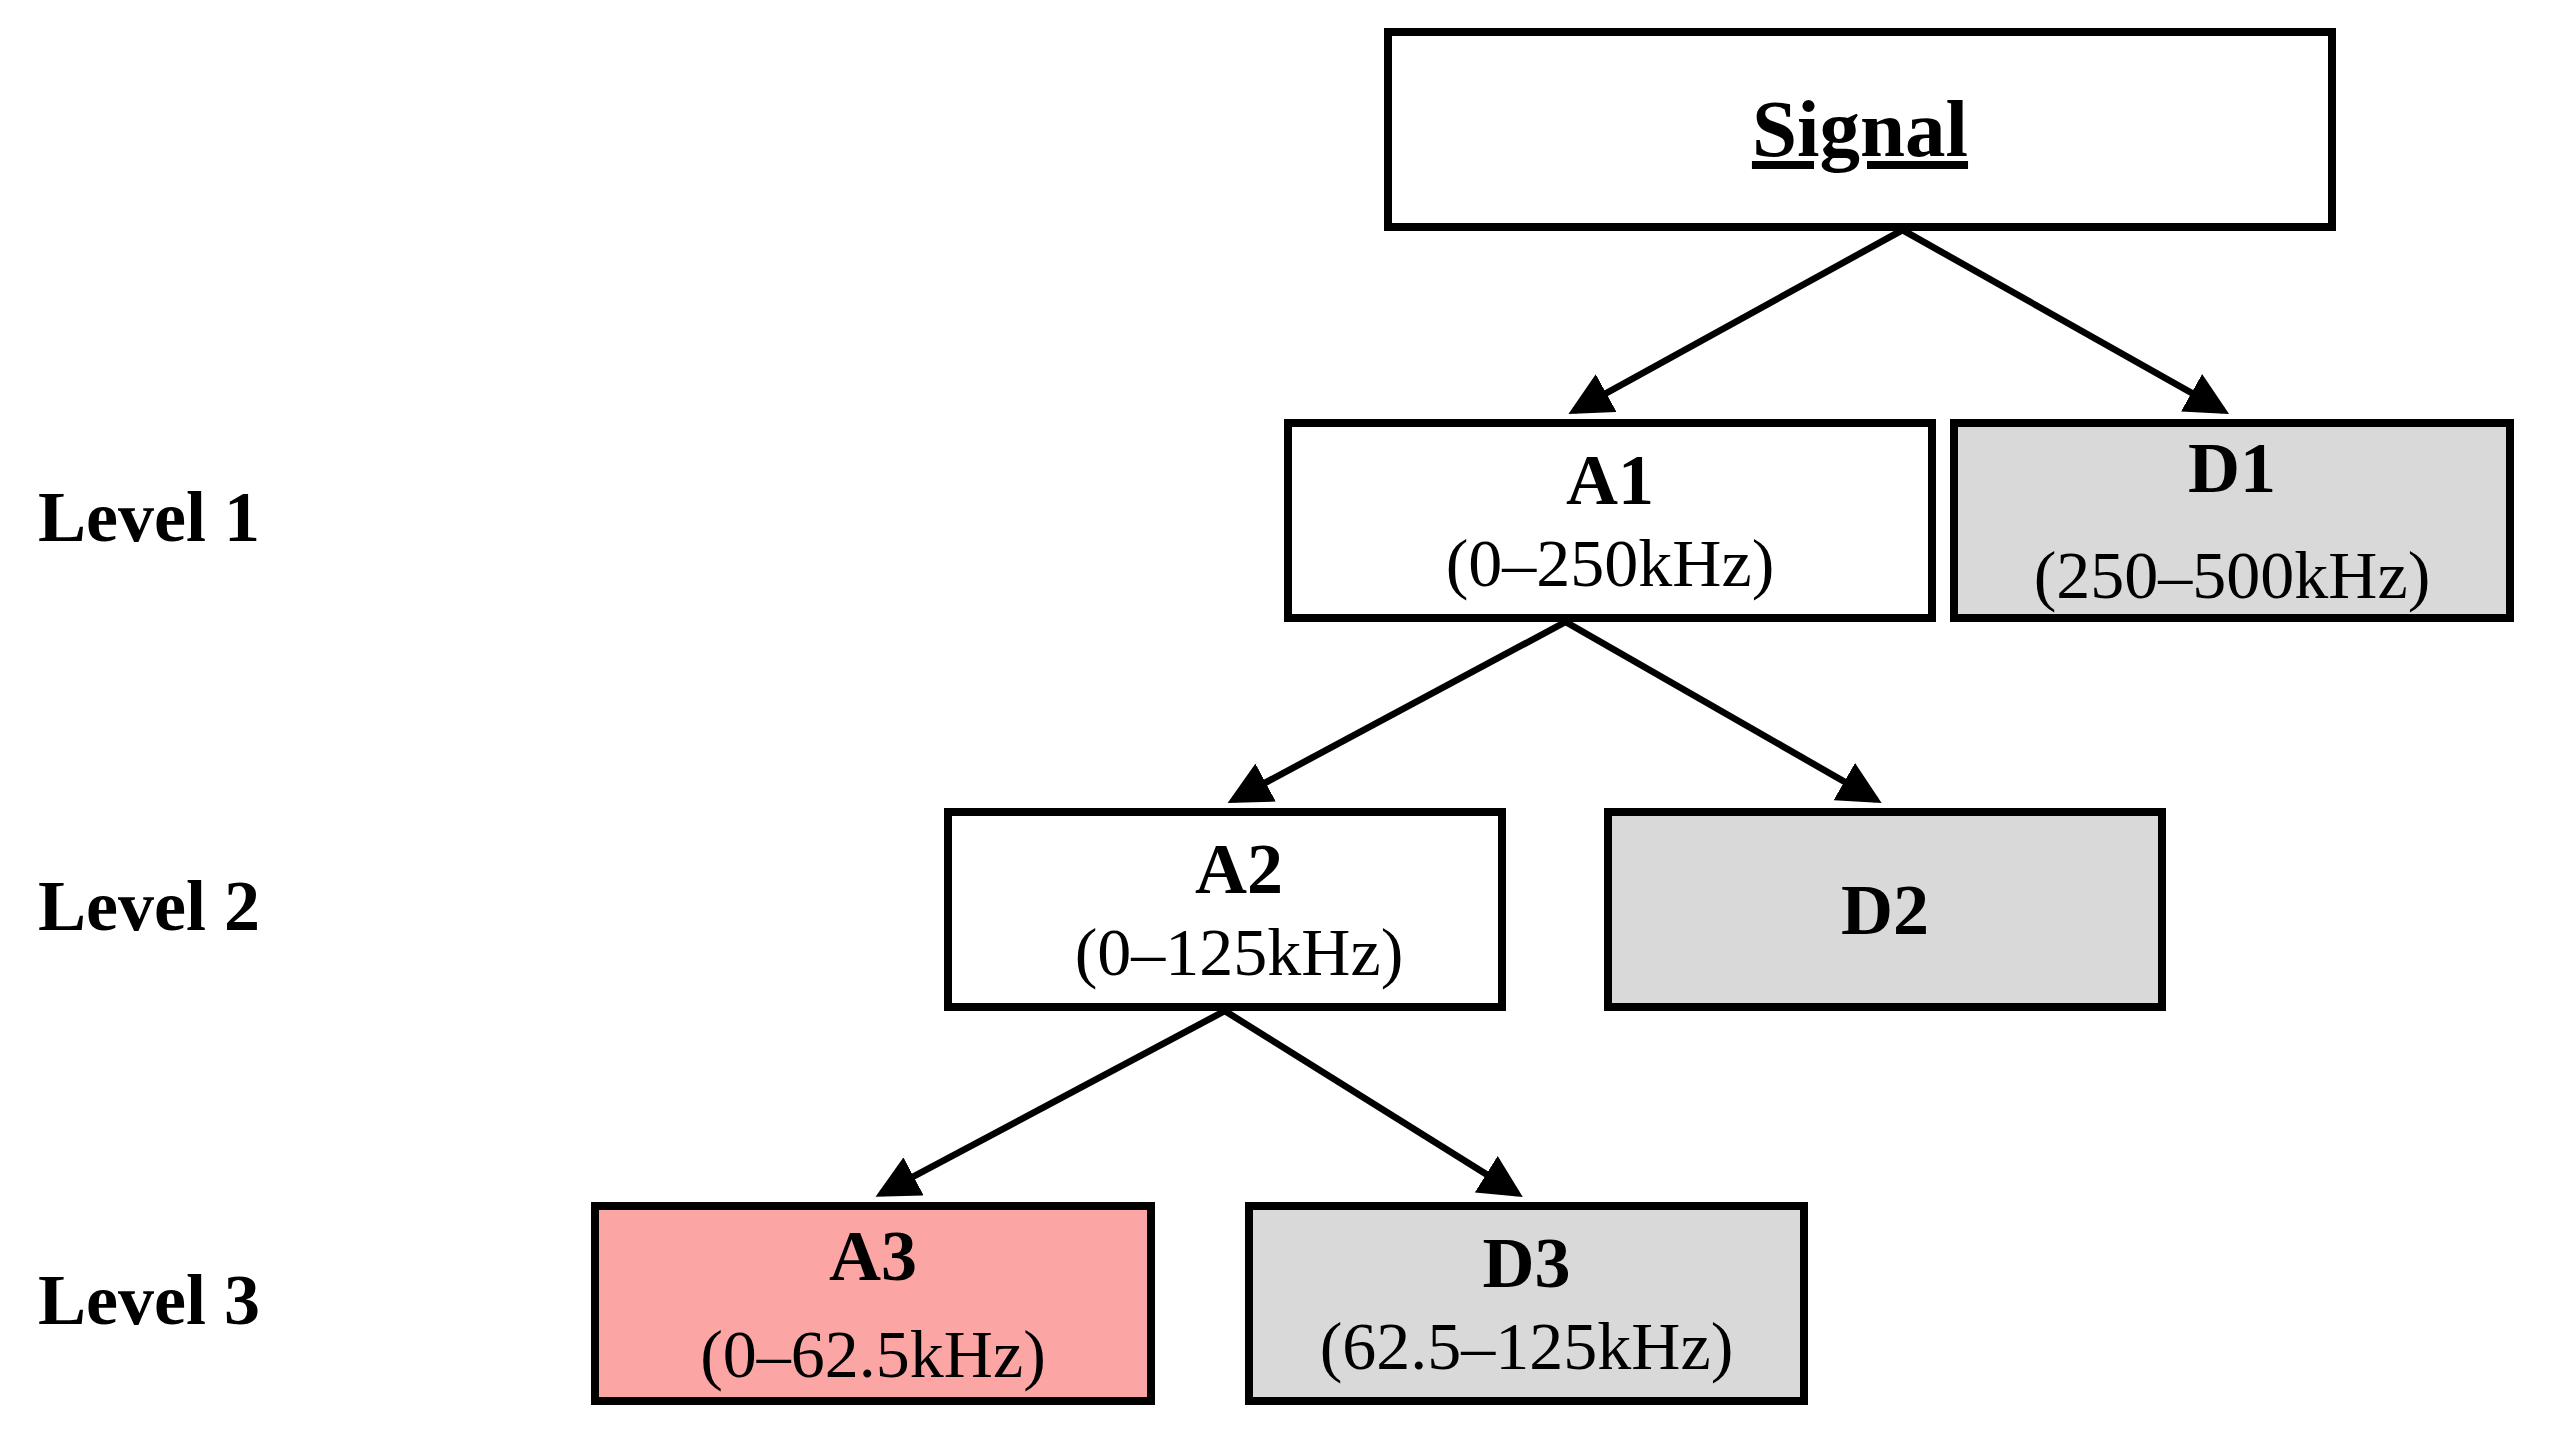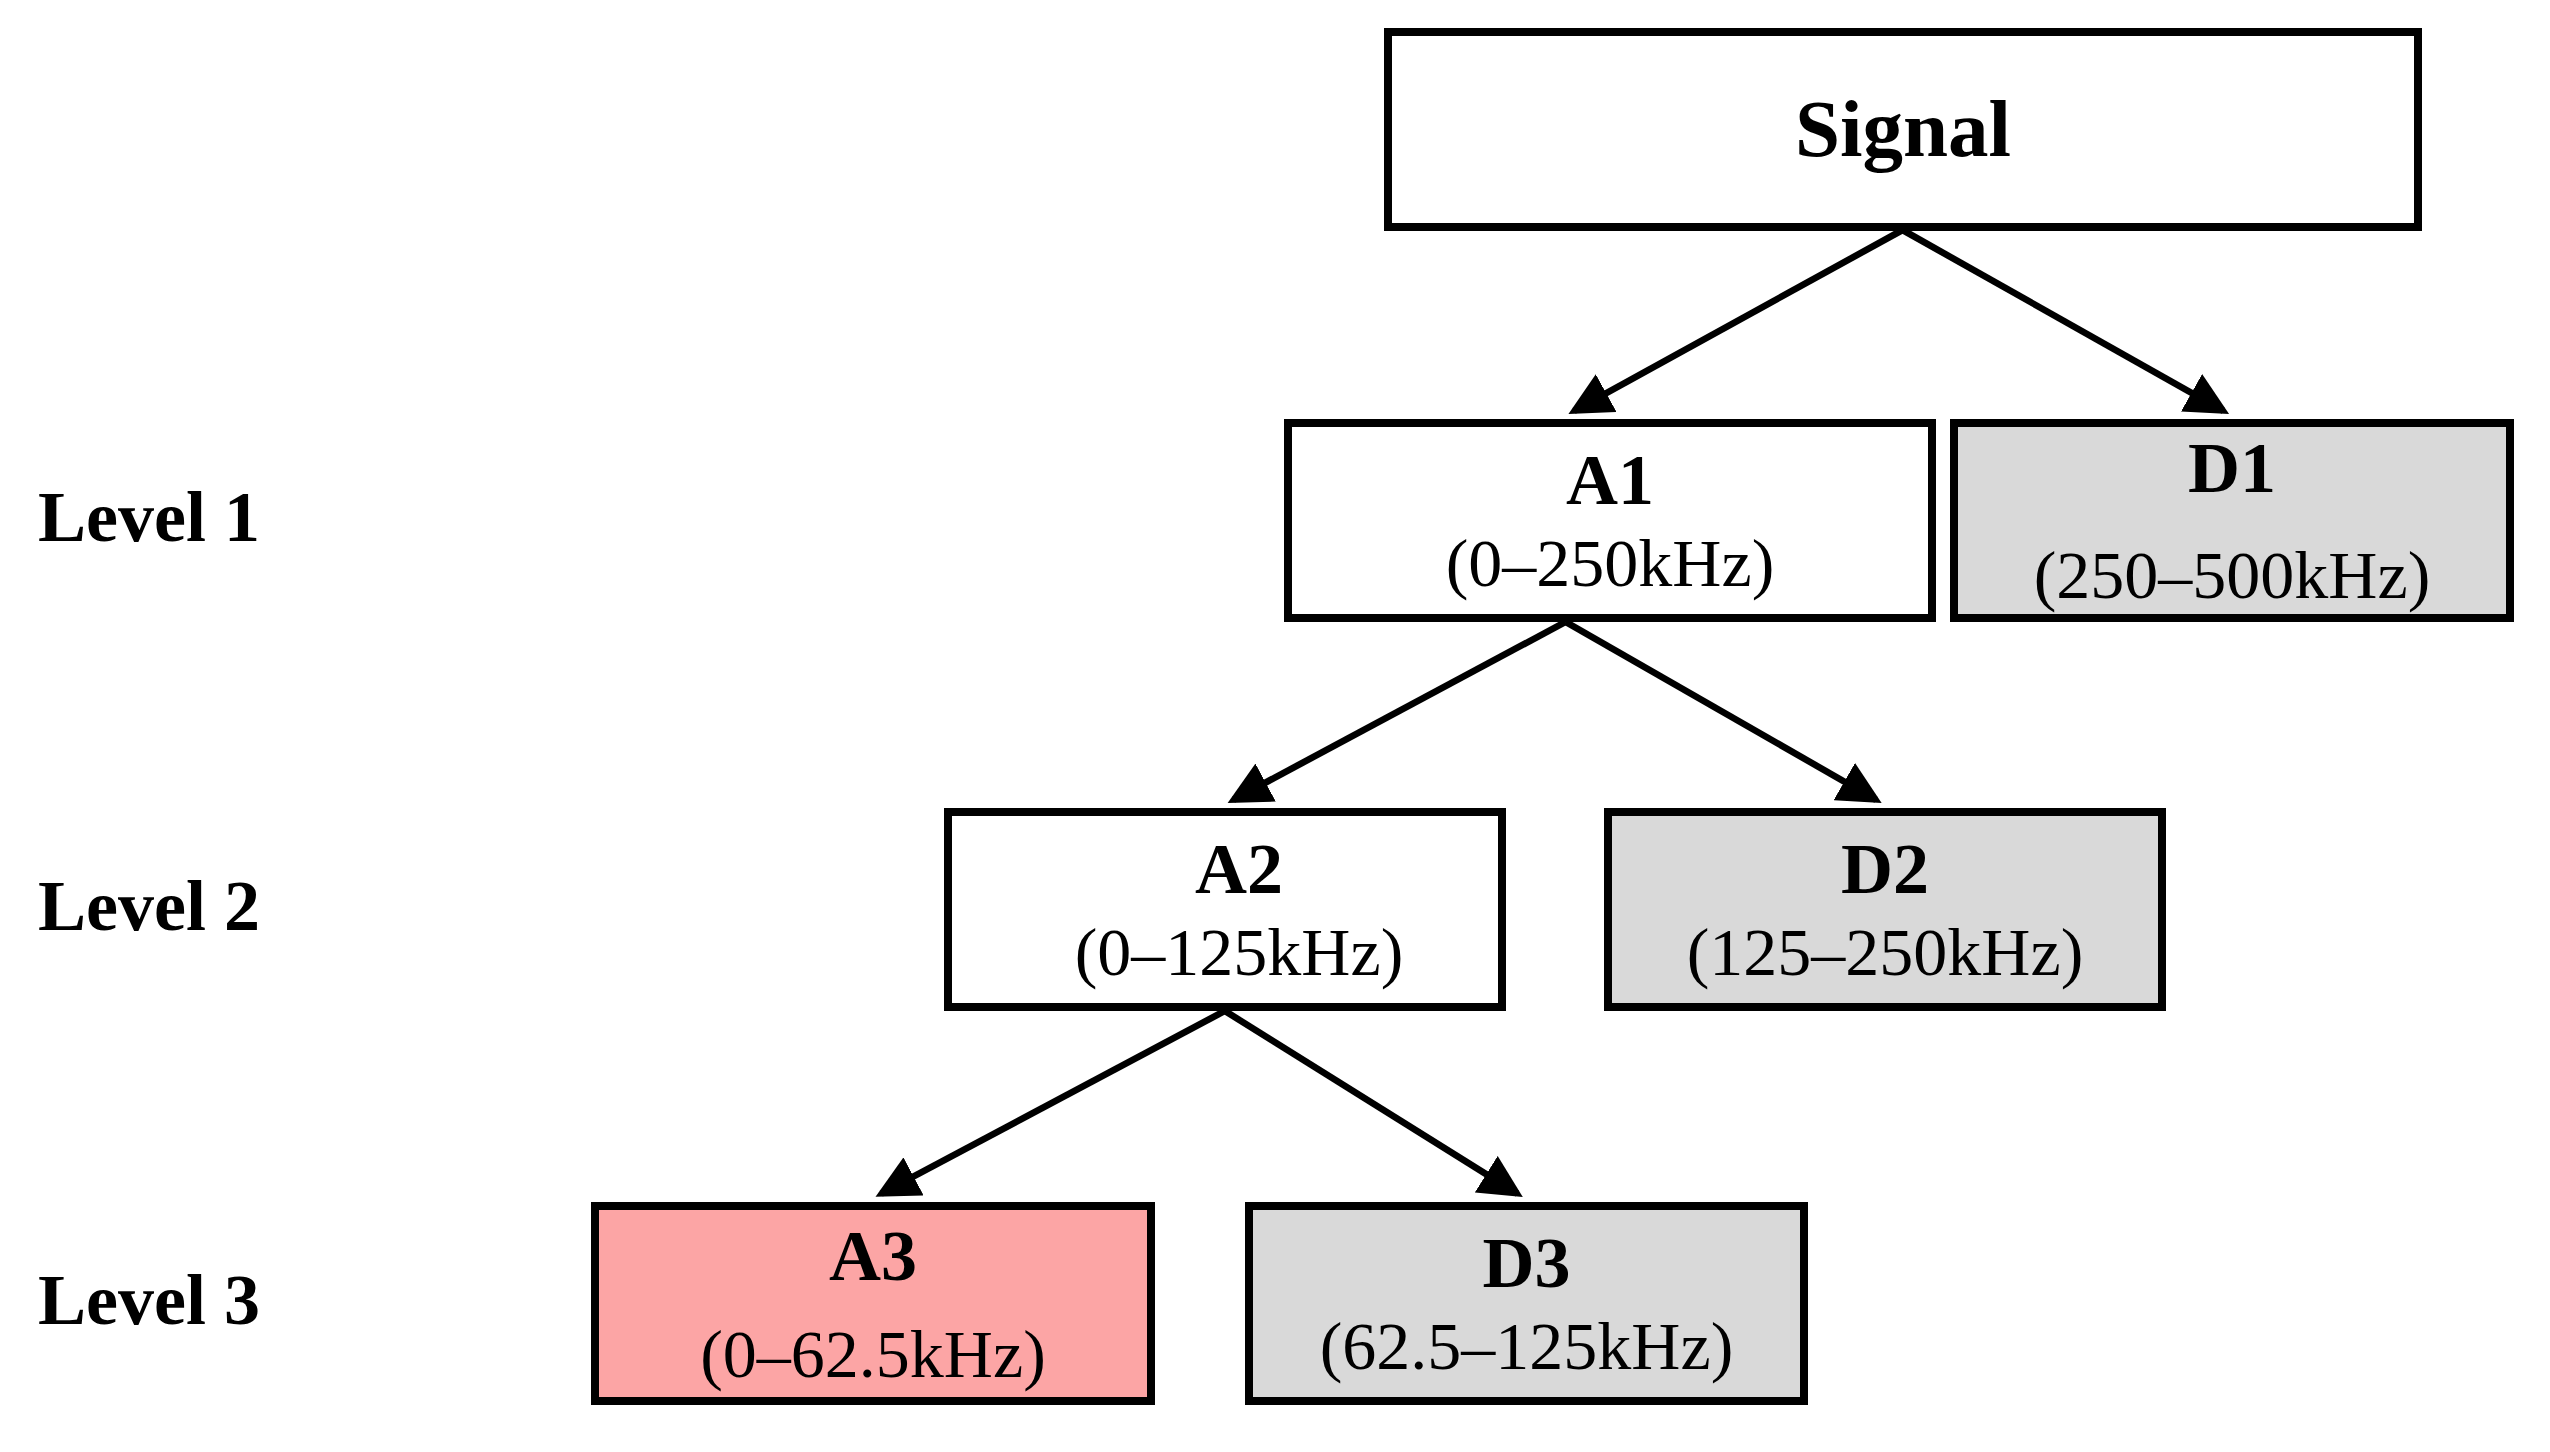--- a/index.html
+++ b/index.html
@@ -42,21 +42,21 @@
   }
 
   .node-range {
     font-weight: normal;
     font-size: 68px;
     line-height: 1;
     white-space: nowrap;
   }
 
   
-  #node-signal { left: 1384px; top: 27.5px;  width: 1038px; height: 203px; }
+  #node-signal { left: 1384px; top: 27.5px;  width: 952px; height: 203px; text-decoration: underline; }
   #node-signal .node-title { font-size: 81px; }
 
   
   #node-a1 { left: 1284px; top: 419px; width: 652px; height: 203px; }
   #node-d1 { left: 1950px; top: 419px; width: 564px; height: 203px; gap: 37px; }
 
   
   #node-a2 { left: 944px;  top: 808px; width: 562px; height: 203px; padding-left: 28px; }
   #node-d2 { left: 1604px; top: 808px; width: 562px; height: 203px; }
 
@@ -114,21 +114,20 @@
     <div class="node-range">(250–500kHz)</div>
   </div>
 
   <div class="node" id="node-a2" style="background: rgb(255, 255, 255);">
     <div class="node-title">A2</div>
     <div class="node-range">(0–125kHz)</div>
   </div>
 
   <div class="node" id="node-d2" style="background: rgb(217, 217, 217);">
     <div class="node-title">D2</div>
-    <div class="node-range">(125–250kHz)</div>
   </div>
 
   <div class="node" id="node-a3" style="background: #fca5a5; gap: 28px;">
     <div class="node-title">A3</div>
     <div class="node-range">(0–62.5kHz)</div>
   </div>
 
   <div class="node" id="node-d3" style="background: rgb(217, 217, 217);">
     <div class="node-title">D3</div>
     <div class="node-range">(62.5–125kHz)</div>

